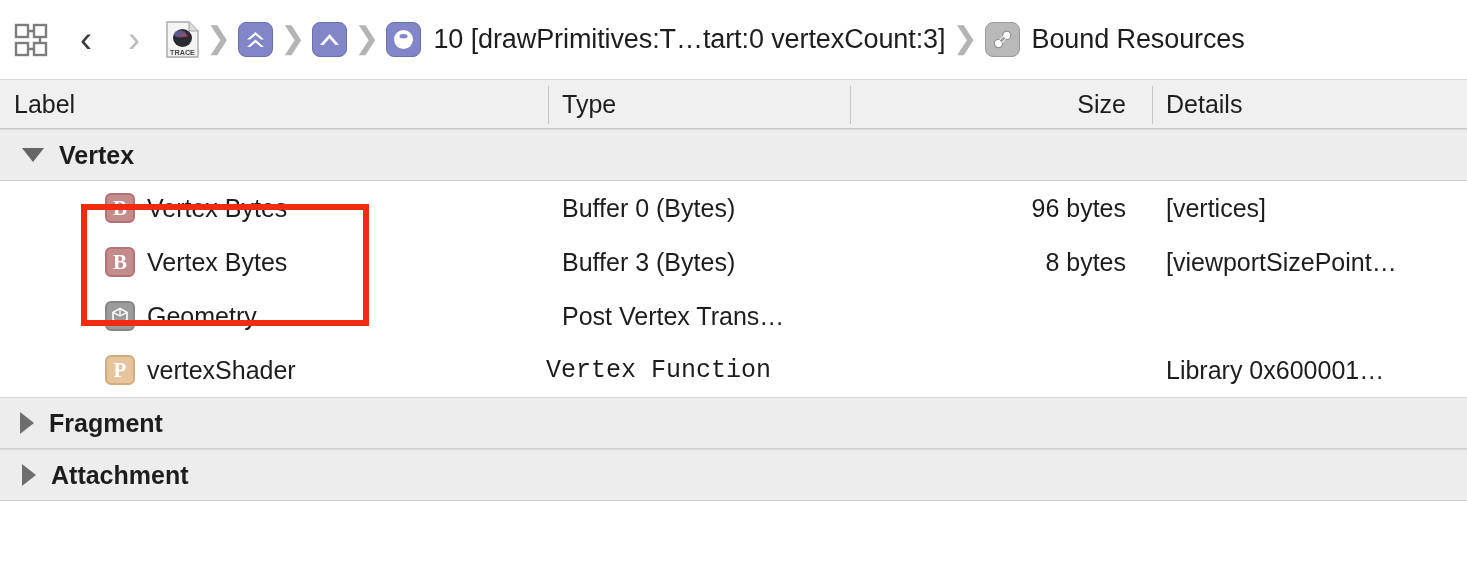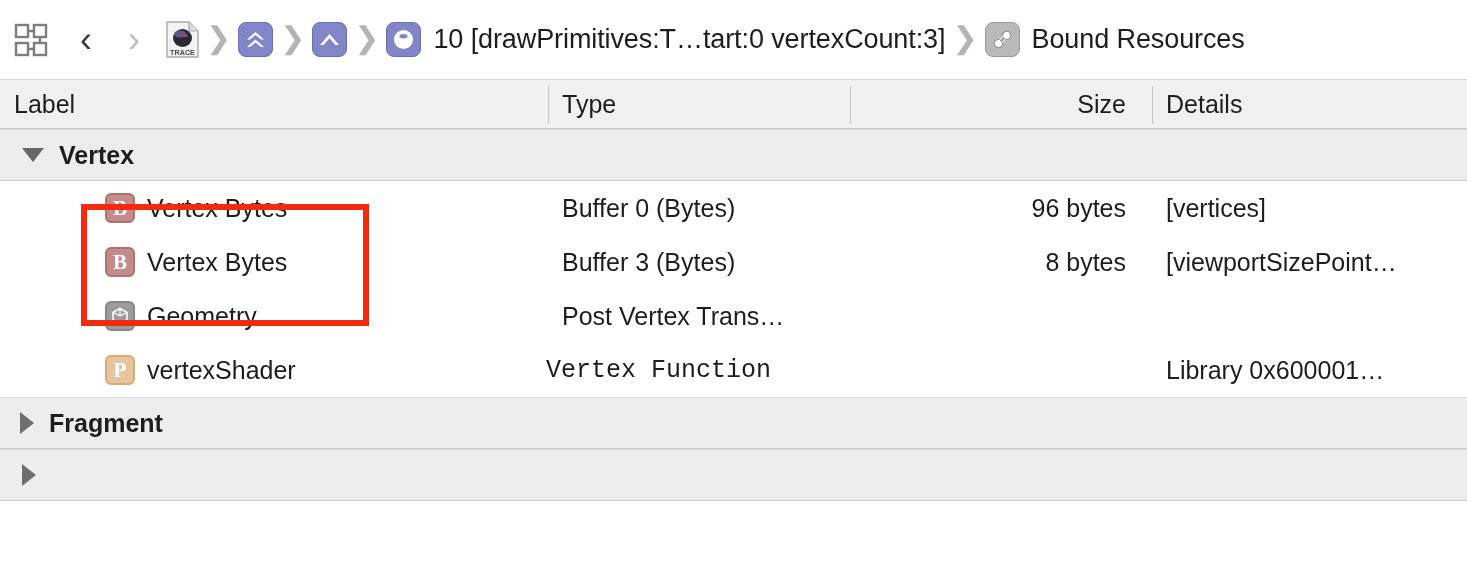--- a/index.html
+++ b/index.html
@@ -364,20 +364,21 @@
     <div class="row group">
       <div class="cell" style="left:20px;">
         <span class="twisty closed"></span>
         <span class="group-label">Fragment</span>
       </div>
     </div>
 
     <div class="row group">
       <div class="cell" style="left:22px;">
         <span class="twisty closed"></span>
+        <span class="group-label">Attachment</span>
       </div>
     </div>
 
     <div class="filler" style="height:60px;"></div>
   </div>
 
   <div class="annot-box" style="left:81px; top:204px; width:288px; height:122px;"></div>
 
 </div>
 

